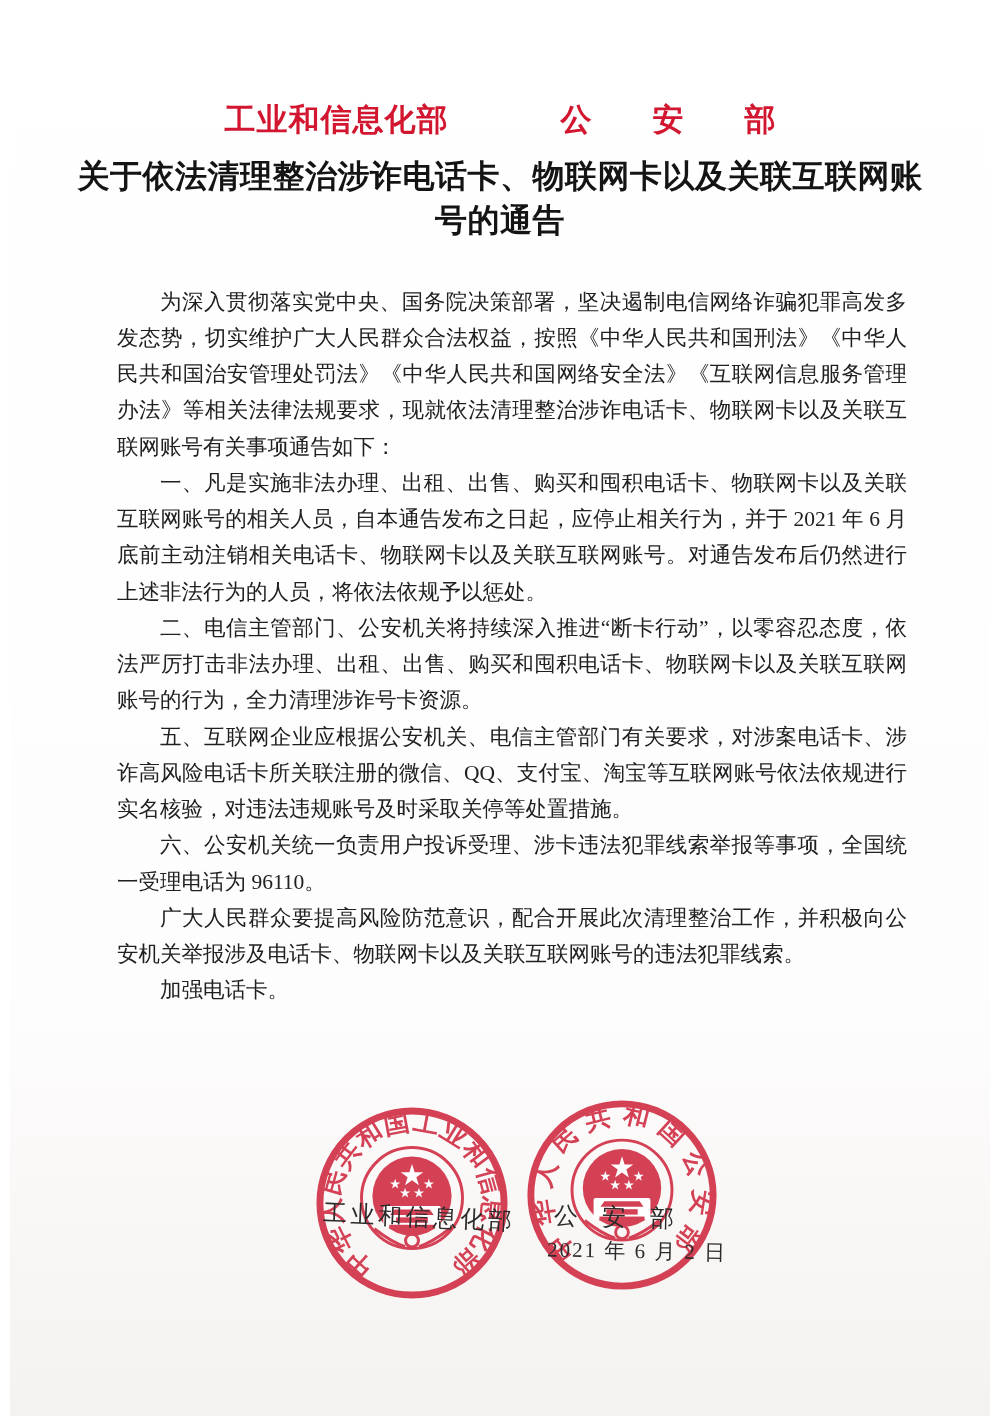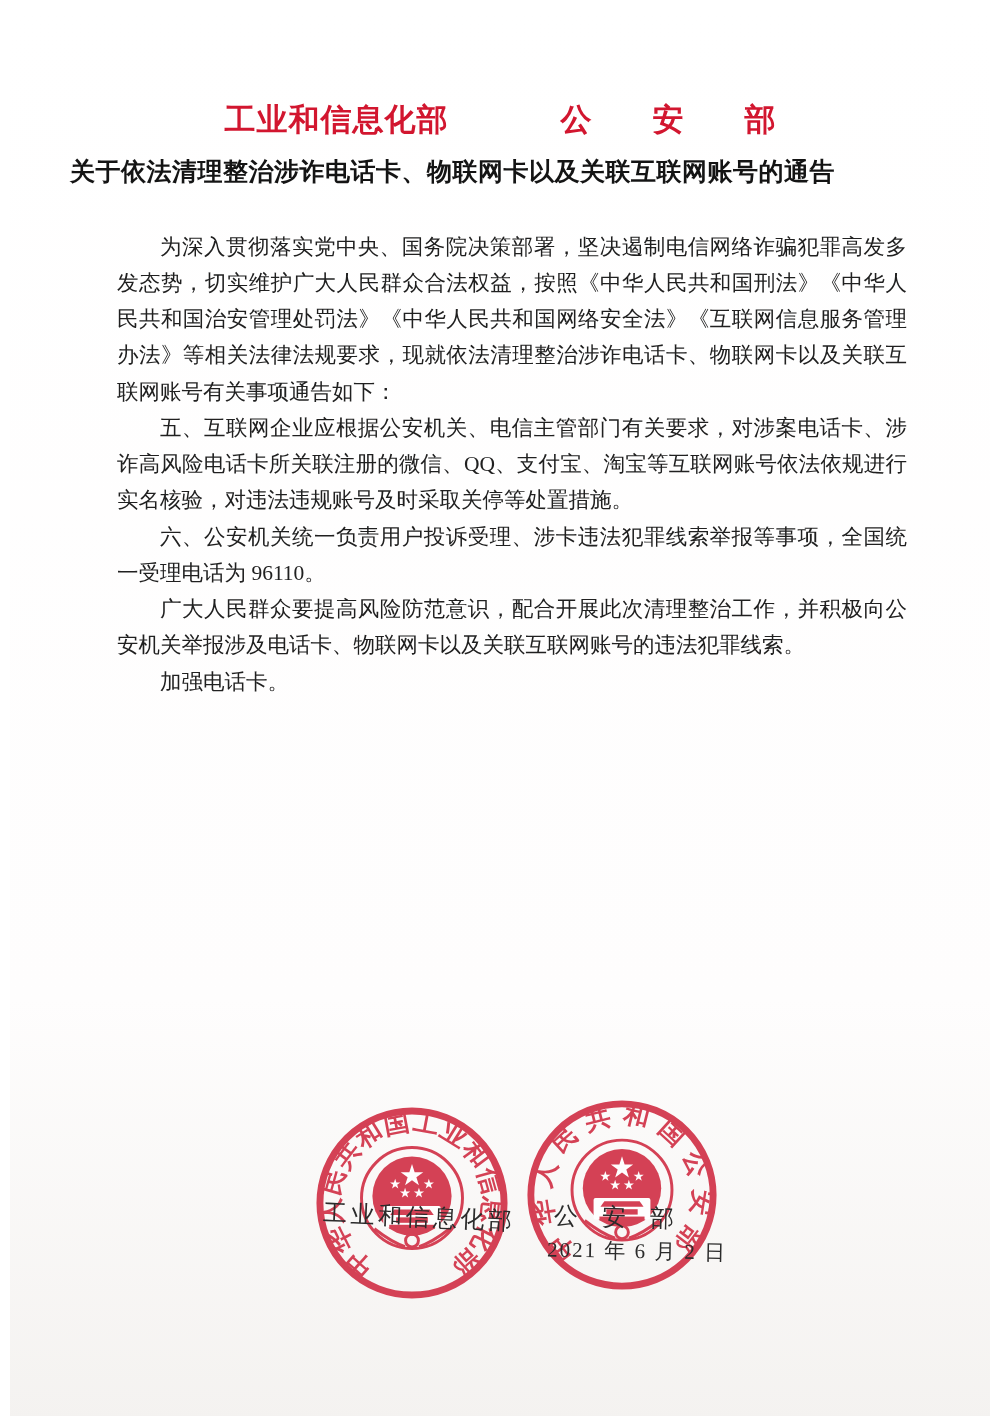--- a/index.html
+++ b/index.html
@@ -22,22 +22,22 @@
     font-size: 31px;
     font-weight: 700;
     line-height: 1.15;
     color: var(--header-red, #d2162f);
     letter-spacing: 1px;
   }
   .masthead .spaced { letter-spacing: 15px; margin-right: -15px; }
   
   .title {
     margin: 17px 60px 0;
-    text-align: left;
-    font-size: 25px;
+    text-align: center;
+    font-size: 32px;
     font-weight: 700;
     letter-spacing: 0.5px;
     color: #141414;
   }
   
   .body {
     margin-top: 41px;
     padding: 0 83px 0 107px;
     font-size: 21.5px;
     line-height: 36.25px;
@@ -75,20 +75,22 @@
 
   <div class="masthead">
     <span>工业和信息化部</span>
     <span class="spaced">公　安　部</span>
   </div>
 
   <h1 class="title">关于依法清理整治涉诈电话卡、物联网卡以及关联互联网账号的通告</h1>
 
   <div class="body">
     <p>为深入贯彻落实党中央、国务院决策部署，坚决遏制电信网络诈骗犯罪高发多发态势，切实维护广大人民群众合法权益，按照《中华人民共和国刑法》《中华人民共和国治安管理处罚法》《中华人民共和国网络安全法》《互联网信息服务管理办法》等相关法律法规要求，现就依法清理整治涉诈电话卡、物联网卡以及关联互联网账号有关事项通告如下：</p>
+    <p>一、凡是实施非法办理、出租、出售、购买和囤积电话卡、物联网卡以及关联互联网账号的相关人员，自本通告发布之日起，应停止相关行为，并于 2021 年 6 月底前主动注销相关电话卡、物联网卡以及关联互联网账号。对通告发布后仍然进行上述非法行为的人员，将依法依规予以惩处。</p>
+    <p>二、电信主管部门、公安机关将持续深入推进“断卡行动”，以零容忍态度，依法严厉打击非法办理、出租、出售、购买和囤积电话卡、物联网卡以及关联互联网账号的行为，全力清理涉诈号卡资源。</p>
     <p>五、互联网企业应根据公安机关、电信主管部门有关要求，对涉案电话卡、涉诈高风险电话卡所关联注册的微信、QQ、支付宝、淘宝等互联网账号依法依规进行实名核验，对违法违规账号及时采取关停等处置措施。</p>
     <p>六、公安机关统一负责用户投诉受理、涉卡违法犯罪线索举报等事项，全国统一受理电话为 96110。</p>
     <p>广大人民群众要提高风险防范意识，配合开展此次清理整治工作，并积极向公安机关举报涉及电话卡、物联网卡以及关联互联网账号的违法犯罪线索。</p>
     <p>加强电话卡。</p>
   </div>
 
   <svg class="seal seal-left" width="198" height="198" viewBox="0 0 200 200" aria-hidden="true">
     <circle class="s-stroke" cx="100" cy="100" r="93" stroke-width="7"></circle>
     <defs>
       <path id="ringPathL" d="M 100,173 A 73,73 0 1 1 100,27 A 73,73 0 1 1 100,173"></path>

